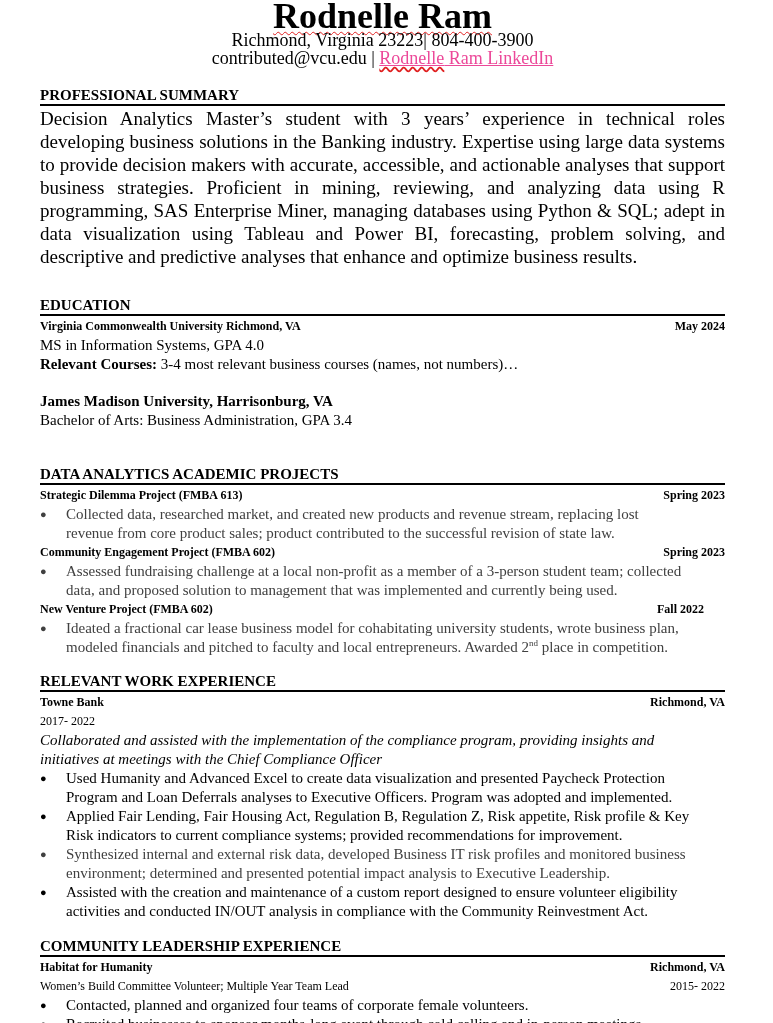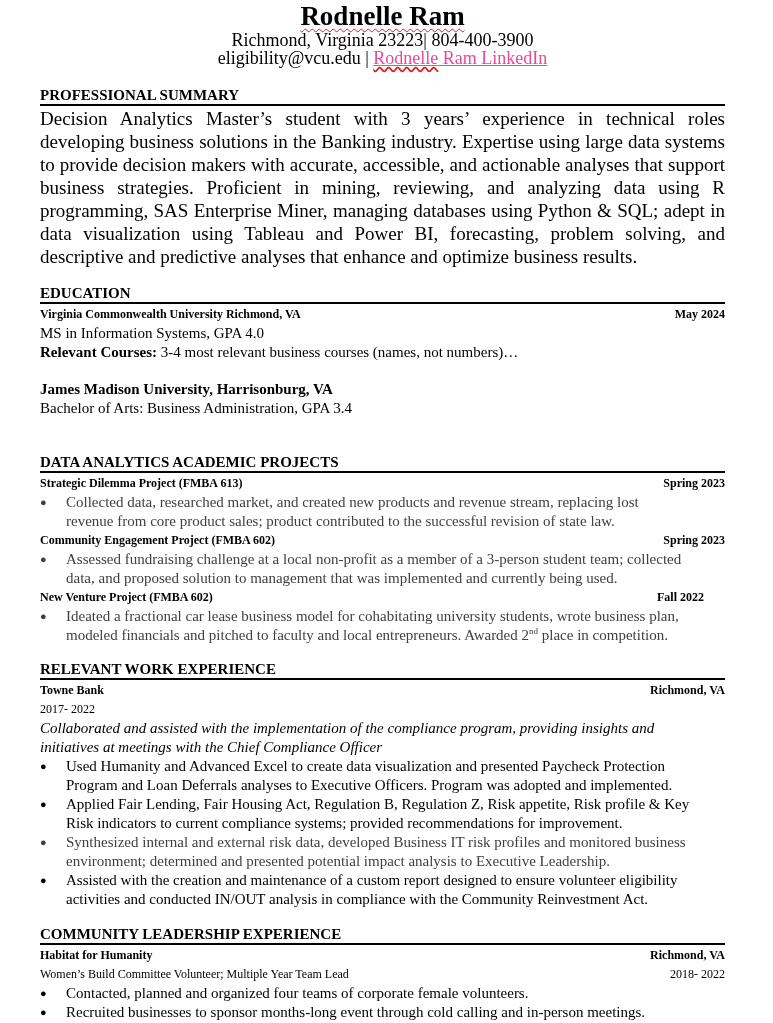--- a/index.html
+++ b/index.html
@@ -4,21 +4,21 @@
   <style>
     html, body { margin: 0; padding: 0; background: #ffffff; }
     body {
       width: 773px; height: 1023px; overflow: hidden; position: relative;
       font-family: "Liberation Serif", "DejaVu Serif", serif;
       color: #000000;
     }
     .page { position: absolute; left: 40px; top: 0; width: 685px; }
     .header { text-align: center; }
     .name {
-      font-weight: bold; font-size: 27px; line-height: 30px; margin-top: 1px;
+      font-weight: bold; font-size: 36px; line-height: 30px; margin-top: 1px;
       text-decoration: underline wavy #e02020; text-decoration-thickness: 1px;
       text-underline-offset: 3px;
     }
     .contact { font-size: 18px; line-height: 18px; }
     .link { color: #ec4899; text-decoration: underline; }
     .link .squig { text-decoration: underline wavy #e02020; text-underline-offset: 2px; }
 
     .section-title {
       font-weight: bold; font-size: 15px; line-height: 18px;
       border-bottom: 2px solid #000; padding-bottom: 0px; margin-bottom: 1px;
@@ -40,30 +40,30 @@
   </style>
 </head>
 <body>
 
 <div class="page">
 
   <div class="header">
     <div class="name">Rodnelle Ram</div>
     <div class="contact">Richmond, Virginia 23223| 804-400-3900</div>
     <div class="contact">
-      <span>eligibility@vcu.edu</span><span> | </span><a class="link"><span class="squig">Rodnelle</span><span> Ram LinkedIn</span></a>
+      <span>contributed@vcu.edu</span><span> | </span><a class="link"><span class="squig">Rodnelle</span><span> Ram LinkedIn</span></a>
     </div>
   </div>
 
   <div style="margin-top:19px;">
     <div class="section-title">PROFESSIONAL SUMMARY</div>
     <div class="para">Decision Analytics Master’s student with 3 years’ experience in technical roles developing business solutions in the Banking industry. Expertise using large data systems to provide decision makers with accurate, accessible, and actionable analyses that support business strategies. Proficient in mining, reviewing, and analyzing data using R programming, SAS Enterprise Miner, managing databases using Python &amp; SQL; adept in data visualization using Tableau and Power BI, forecasting, problem solving, and descriptive and predictive analyses that enhance and optimize business results.</div>
   </div>
 
-  <div style="margin-top:16px;">
+  <div style="margin-top:28px;">
     <div class="section-title">EDUCATION</div>
     <div class="row bold">
       <span>Virginia Commonwealth University Richmond, VA</span>
       <span>May 2024</span>
     </div>
     <div class="line">MS in Information Systems, GPA 4.0</div>
     <div class="line"><span class="bold">Relevant Courses:</span><span> 3-4 most relevant business courses (names, not numbers)…</span></div>
     <div class="line bold" style="margin-top:18px;">James Madison University, Harrisonburg, VA</div>
     <div class="line">Bachelor of Arts: Business Administration, GPA 3.4</div>
   </div>
@@ -115,21 +115,21 @@
   </div>
 
   <div style="margin-top:16px;">
     <div class="section-title">COMMUNITY LEADERSHIP EXPERIENCE</div>
     <div class="row bold">
       <span>Habitat for Humanity</span>
       <span>Richmond, VA</span>
     </div>
     <div class="row">
       <span>Women’s Build Committee Volunteer; Multiple Year Team Lead</span>
-      <span>2018- 2022</span>
+      <span>2015- 2022</span>
     </div>
     <ul class="bullets">
       <li>Contacted, planned and organized four teams of corporate female volunteers.</li>
       <li>Recruited businesses to sponsor months-long event through cold calling and in-person meetings.</li>
     </ul>
   </div>
 
 </div>
 
 </body></html>

